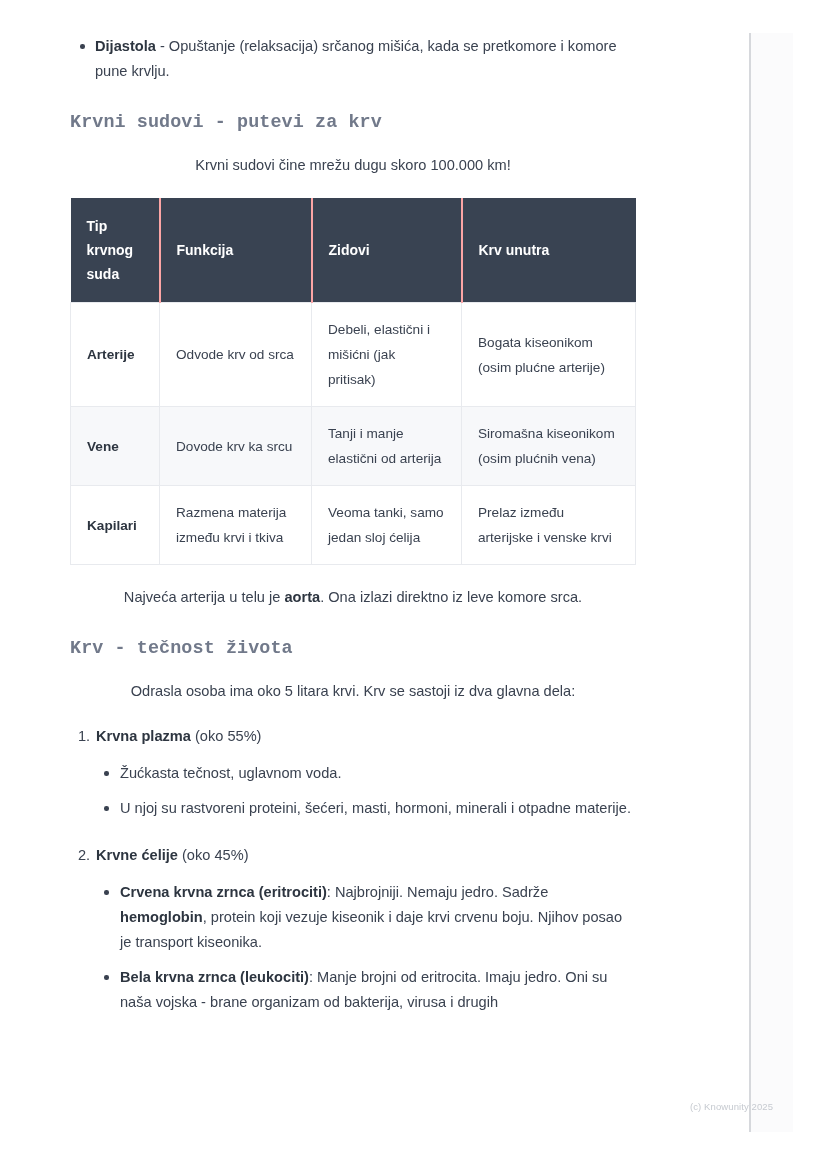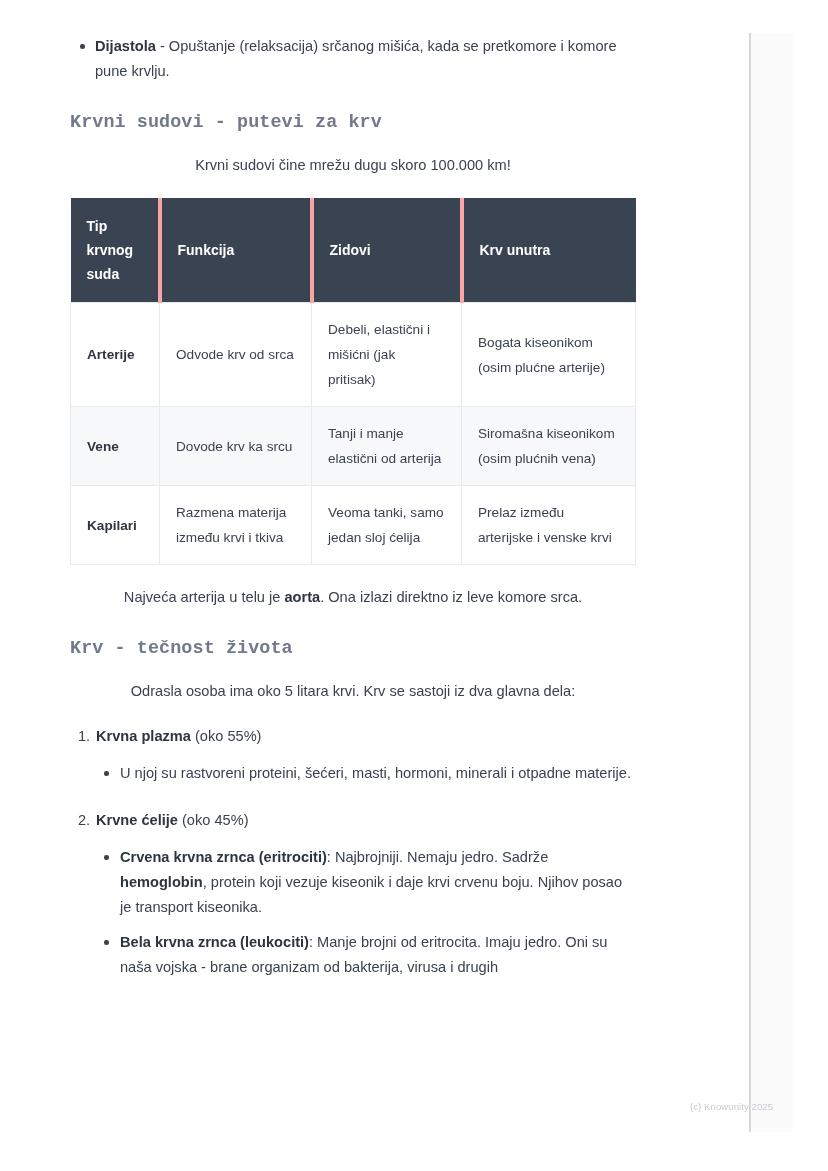--- a/index.html
+++ b/index.html
@@ -154,21 +154,21 @@
     font-size: 13.6px;
   }
   table.vessel-table thead th {
     background: #394352;
     color: #ffffff;
     font-weight: 700;
     font-size: 14px;
     text-align: left;
     vertical-align: middle;
     padding: 16px 16px;
-    border-right: 4px solid #fca5a5;
+    border-right: 2px solid #fca5a5;
     line-height: 24px;
   }
   table.vessel-table thead th:last-child { border-right: none; }
   table.vessel-table th.col1 { width: 89px; }
   table.vessel-table th.col2 { width: 152px; }
   table.vessel-table th.col3 { width: 150px; }
   table.vessel-table th.col4 { width: 174px; }
 
   table.vessel-table tbody td {
     padding: 14px 16px;
@@ -270,20 +270,21 @@
     <div class="spacer-17"></div>
 
     <p class="para">Odrasla osoba ima oko 5 litara krvi. Krv se sastoji iz dva glavna dela:</p>
 
     <div class="spacer-20"></div>
 
     <ol class="numbers">
       <li class="num-item">
         <span class="num-marker">1.</span><strong>Krvna plazma</strong><span> (oko 55%)</span>
         <ul class="sub-bullets">
+          <li><span>Žućkasta tečnost, uglavnom voda.</span></li>
           <li><span>U njoj su rastvoreni proteini, šećeri, masti, hormoni, minerali i otpadne materije.</span></li>
         </ul>
       </li>
 
       <div class="spacer-12"></div>
 
       <li class="num-item">
         <span class="num-marker">2.</span><strong>Krvne ćelije</strong><span> (oko 45%)</span>
         <ul class="sub-bullets">
           <li><strong>Crvena krvna zrnca (eritrociti)</strong><span>: Najbrojniji. Nemaju jedro. Sadrže </span><strong>hemoglobin</strong><span>, protein koji vezuje kiseonik i daje krvi crvenu boju. Njihov posao je transport kiseonika.</span></li>

